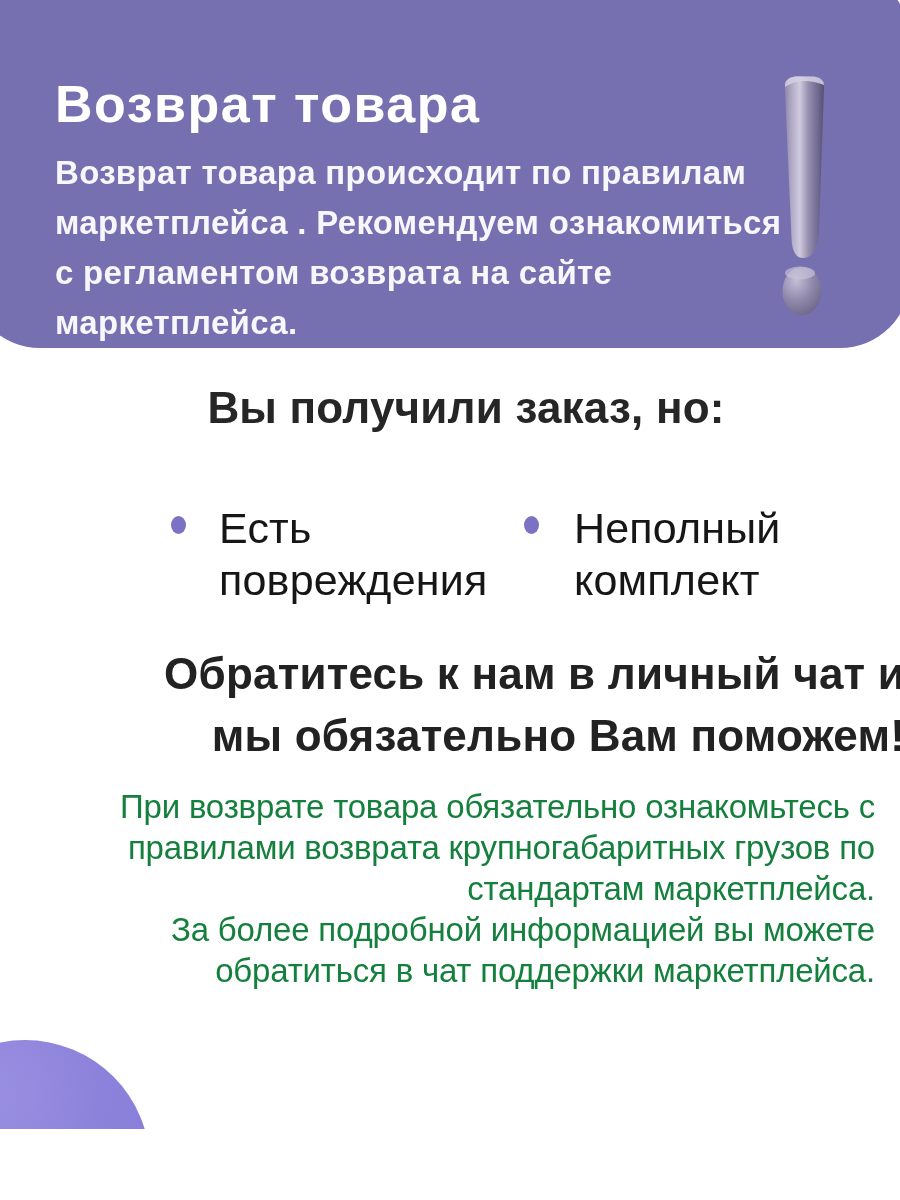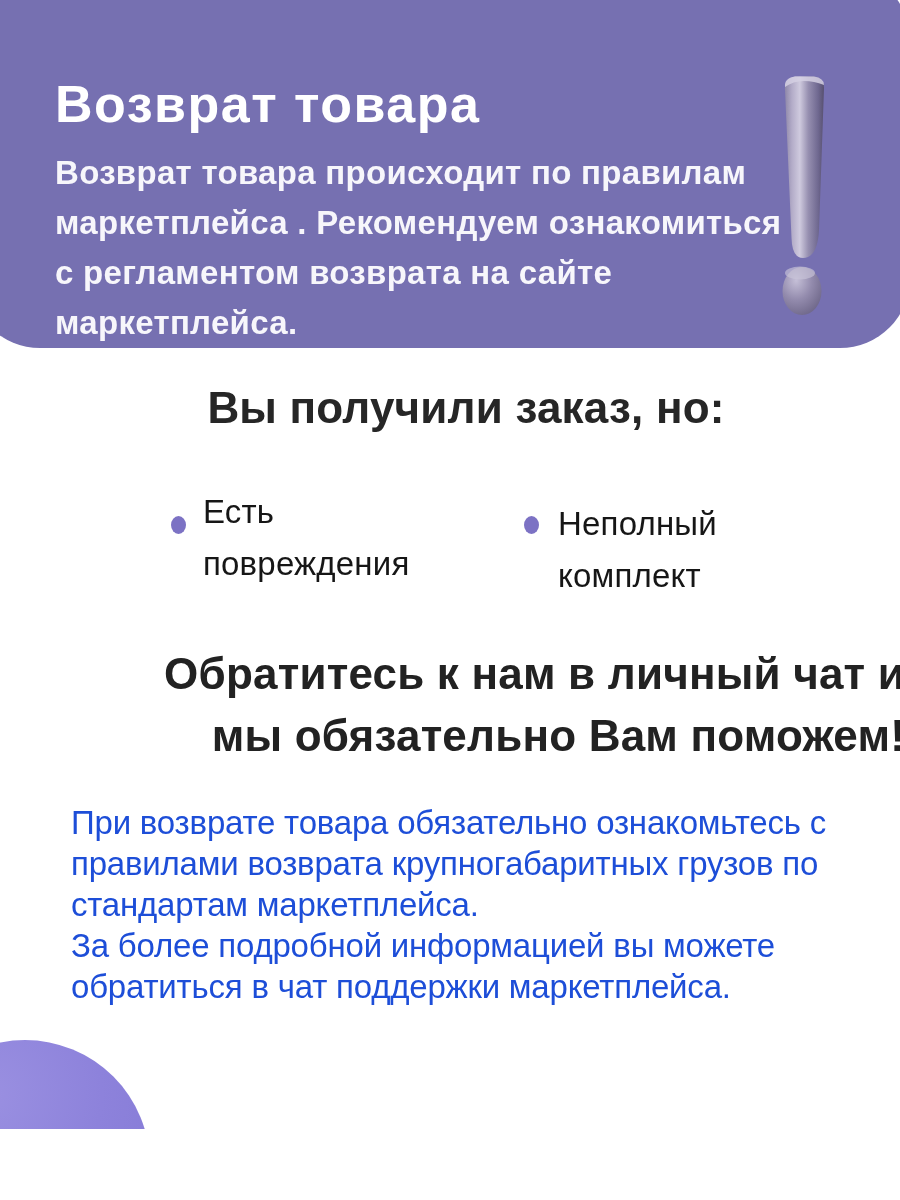--- a/index.html
+++ b/index.html
@@ -67,56 +67,57 @@
   .bullet-dot {
     position: absolute;
     width: 15px; height: 18px;
     border-radius: 50%;
     background: #7c72c4;
   }
   .dot-1 { left: 171px; top: 516px; }
   .dot-2 { left: 524px; top: 516px; }
   .bullet-label {
     position: absolute;
-    margin: 0;
+    margin: 16px;
     color: #161616;
-    font-size: 33px;
+    font-size: 43px;
     font-weight: 400;
     line-height: 52px;
     letter-spacing: 0.2px;
     white-space: pre-line;
   }
   .label-1 { left: 203px; top: 486px; }
-  .label-2 { left: 558px; top: 498px; }
+  .label-2 { left: 558px; top: 486px; }
   
   .help-heading {
     position: absolute;
     left: 0; top: 638px;
     width: 900px;
     margin: 5px;
     text-align: right;
     color: #222222;
     font-size: 44px;
     font-weight: 700;
     line-height: 62px;
     letter-spacing: 0.2px;
     white-space: pre-line;
   }
   
   .help-paragraph {
     position: absolute;
     left: 55px; top: 786px;
     width: 820px;
-    margin: 16px;
-    color: #1d4ed8;
+    margin: 0;
+    color: #15803d;
     font-size: 33px;
     font-weight: 400;
     line-height: 41px;
     letter-spacing: -0.2px;
     white-space: pre-line;
+    text-align: right;
   }
   .help-paragraph b { font-weight: 400; }
   
   .deco-circle {
     position: absolute;
     left: -100px; top: 1040px;
     width: 250px; height: 250px;
     border-radius: 50%;
     background: radial-gradient(circle at 35% 22%, #9a90e1 0%, #8d82db 45%, #8176d4 100%);
   }

